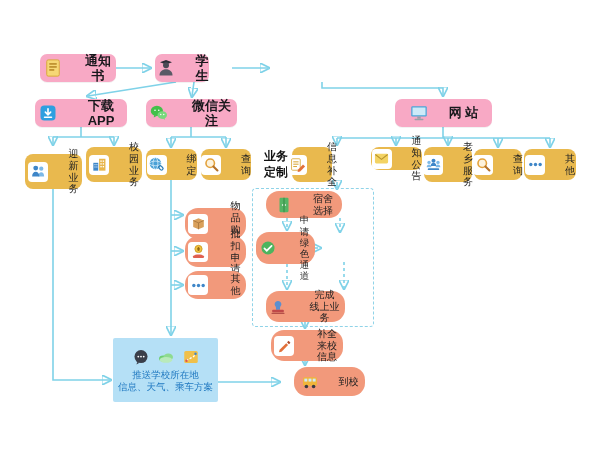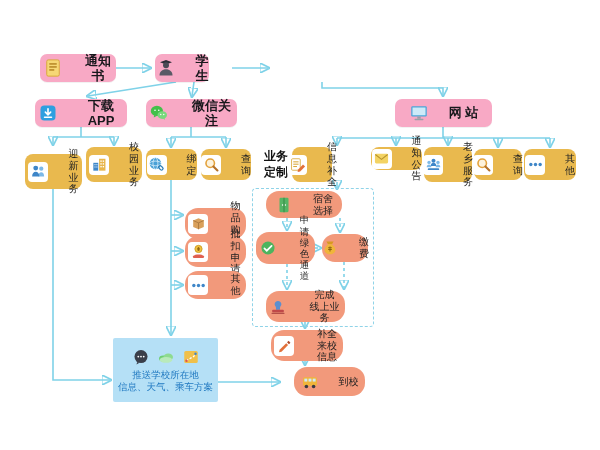--- a/index.html
+++ b/index.html
@@ -297,30 +297,20 @@
   <div class="node orange small" style="left:256px;top:232px;width:59px;height:32px">
     <span class="ic">
         <svg viewBox="0 0 16 16">
           <circle cx="8" cy="8" r="5.8" fill="#4db45e"></circle>
           <path d="M4.8 8.3l2.1 2.1 4.3-4.3" fill="none" stroke="#fff" stroke-width="1.5" stroke-linecap="round"></path>
         </svg>
       </span>
     <span class="lbl">申请
 绿色通道</span>
   </div>
-  <div class="node orange" style="left:322px;top:234px;width:46px;height:28px">
-    <span class="ic">
-        <svg viewBox="0 0 16 16">
-          <path d="M6.2 4.6L4.8 2.2h6.4L9.8 4.6z" fill="#d89a20"></path>
-          <path d="M6.2 4.6h3.6c1.8 1.6 3 3.4 3 5.2 0 2.2-2 3.8-4.8 3.8S3.2 12 3.2 9.8c0-1.8 1.2-3.6 3-5.2z" fill="#f0b53a"></path>
-          <path d="M8 6.6v4.4M6.4 7.8h3.2M6.4 9.4h3.2" stroke="#8a6210" stroke-width="0.9"></path>
-        </svg>
-      </span>
-    <span class="lbl">缴费</span>
-  </div>
   <div class="node orange" style="left:266px;top:291px;width:79px;height:31px">
     <span class="ic">
         <svg viewBox="0 0 16 16">
           <path d="M6.2 10.4V8.6c0-1-1.2-1.7-1.2-3C5 3.9 6.3 2.6 8 2.6s3 1.3 3 3c0 1.3-1.2 2-1.2 3v1.8z" fill="#5b8fd0"></path>
           <rect x="2.8" y="10.4" width="10.4" height="2.2" rx="0.8" fill="#c04848"></rect>
           <rect x="2.2" y="13" width="11.6" height="1" rx="0.5" fill="#a03838"></rect>
         </svg>
       </span>
     <span class="lbl">完成
 线上业务</span>

